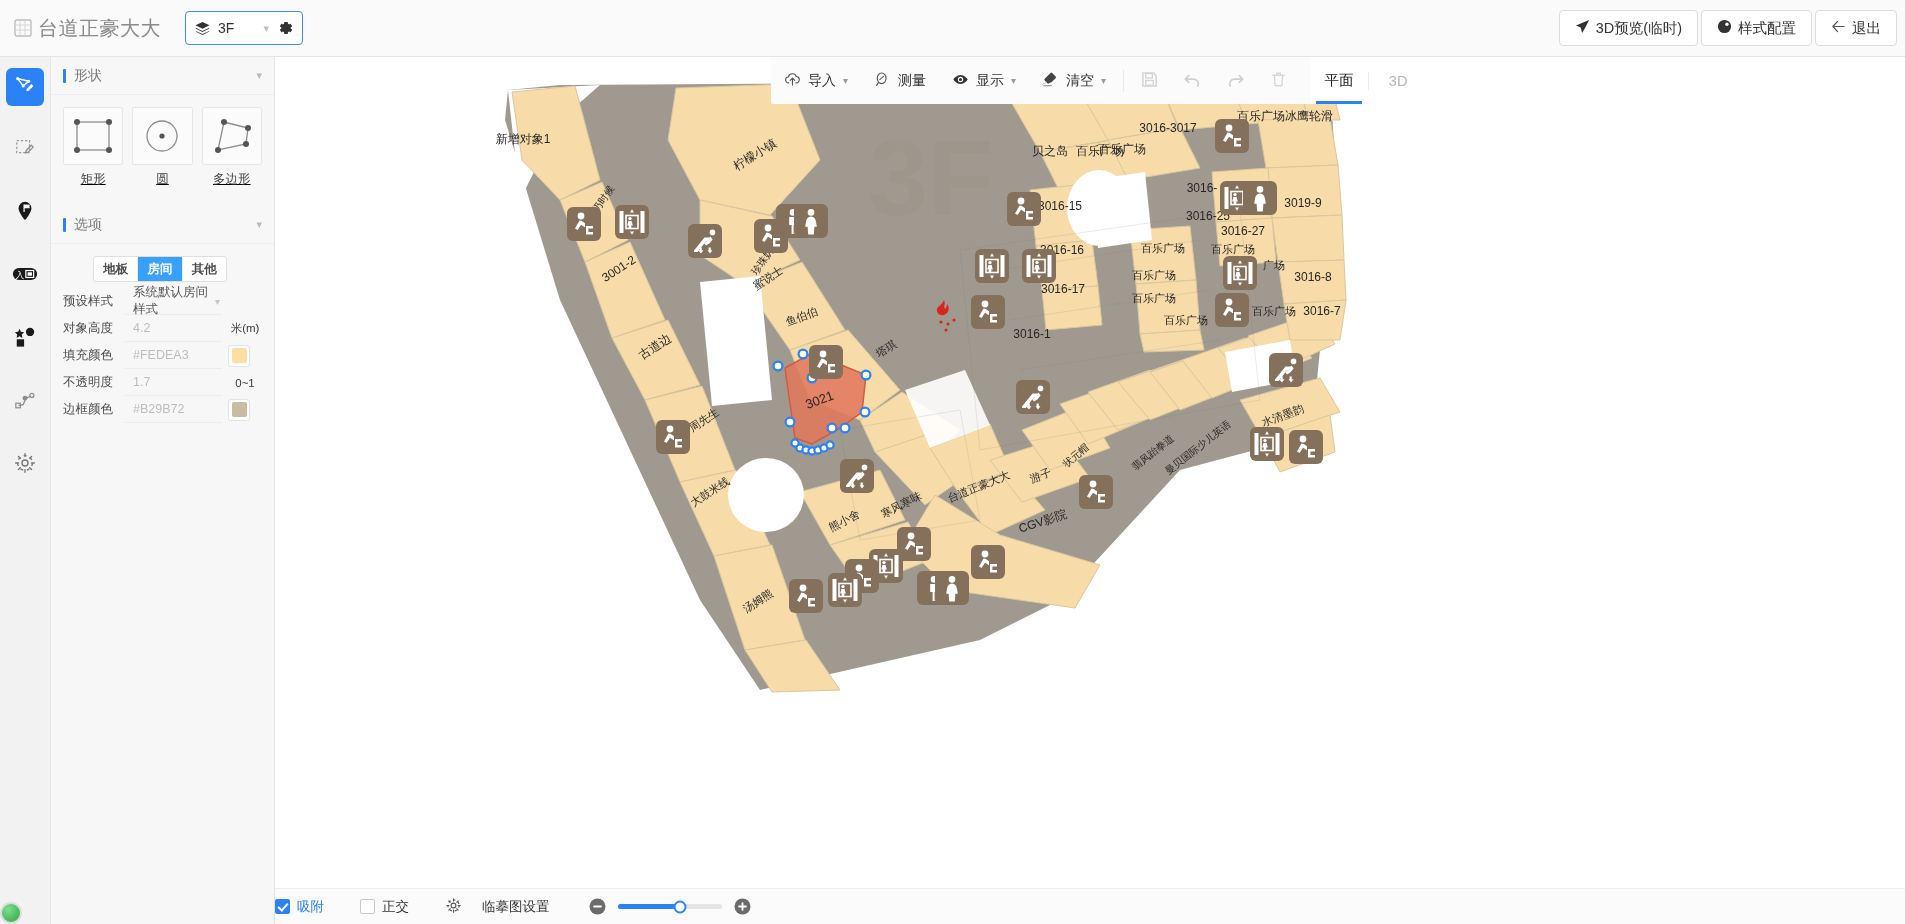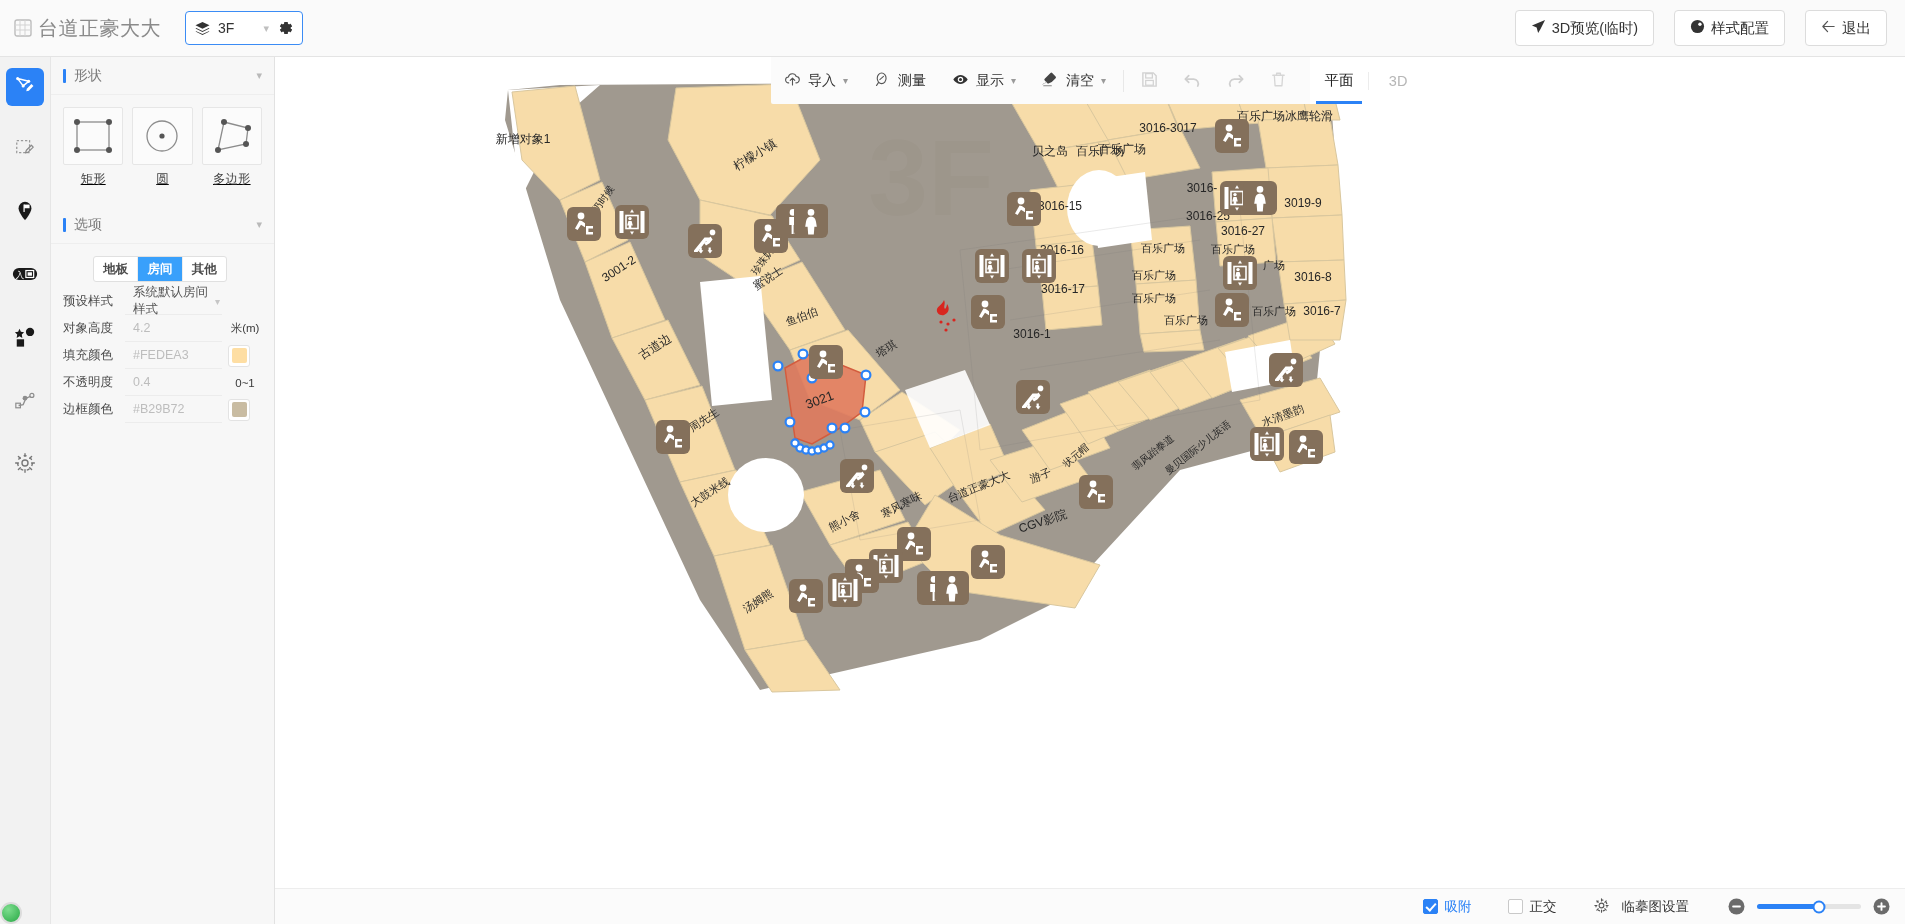--- a/index.html
+++ b/index.html
@@ -23,21 +23,21 @@
   .brand-icon { width: 18px; height: 18px; display:inline-block; opacity:.55 }
   .floor-select {
     margin-left: 24px; width: 118px; height: 34px;
     border: 1px solid #3b8cf5; border-radius: 4px; background: #fff;
     display: flex; align-items: center; padding: 0 8px; gap: 7px;
   }
   .fs-layers { width: 17px; height: 17px; flex: 0 0 auto; }
   .fs-val { font-size: 14px; color: #333; flex: 1 1 auto; }
   .fs-caret { color: #bfbfbf; font-size: 11px; }
   .fs-gear { width: 16px; height: 16px; margin-left: 2px; }
-  .hdr-right { margin-left: auto; display: flex; align-items: center; gap: 20px; margin-right: 18px; }
+  .hdr-right { margin-left: auto; display: flex; align-items: center; gap: 3px; margin-right: 8px; }
   .hbtn {
     height: 36px; border: 1px solid #dcdcdc; border-radius: 4px; background: #fff;
     display: flex; align-items: center; gap: 6px; padding: 0 15px;
     font-size: 14.5px; color: #333; cursor: pointer; white-space: nowrap;
   }
   .hbtn svg { flex: 0 0 auto; }
 
   
   .rail {
     position: absolute; top: 57px; left: 0; width: 51px; height: 867px;
@@ -137,32 +137,32 @@
   .tab-div { width:1px; height: 18px; background:#ececec; }
 
   
   .plan { position: absolute; inset: 0; }
   .plan svg { position: absolute; top:0; left:0; }
 
   
   .statusbar {
     position: absolute; bottom: 0; left: 275px; width: 1630px; height: 36px;
     background: #fbfbfb; border-top: 1px solid #ededed;
-    display: flex; align-items: center; justify-content: flex-end; gap: 0px; padding-right: 14px;
+    display: flex; align-items: center; justify-content: flex-start; gap: 0px; padding-right: 14px;
   }
   .sb-check { display: flex; align-items: center; gap: 7px; margin-right: 36px; cursor: pointer; }
   .cbox { width: 15px; height: 15px; border: 1px solid #c9c9c9; border-radius: 2px; background: #fff; }
   .cbox.on { background: #2b82f6; border-color: #2b82f6; position: relative; }
   .cbox.on::after {
     content:''; position:absolute; left: 4px; top: 1px; width: 4px; height: 8px;
     border: solid #fff; border-width: 0 2px 2px 0; transform: rotate(42deg);
   }
   .sb-lab { font-size: 13.5px; color: #333; }
   .sb-lab.blue { color: #2b82f6; }
-  .sb-ref { display:flex; align-items:center; gap: 12px; margin-right: 38px; cursor: pointer; font-size: 13.5px; color:#333; }
+  .sb-ref { display:flex; align-items:center; gap: 20px; margin-right: 38px; cursor: pointer; font-size: 13.5px; color:#333; }
   .zoomgrp { display: flex; align-items: center; gap: 11px; }
   .zbtn { width: 19px; height: 19px; cursor: pointer; }
   .slider { width: 104px; height: 5px; border-radius: 3px; background: #e4e4e4; position: relative; cursor: pointer; }
   .slider-fill { position: absolute; left:0; top:0; bottom:0; width: 60%; background: #2b82f6; border-radius: 3px; }
   .slider-knob {
     position: absolute; top: 50%; left: 60%; transform: translate(-50%,-50%);
     width: 13px; height: 13px; border-radius: 50%; background: #fff; border: 2px solid #2b82f6;
   }
   .corner-dot {
     position: absolute; left: 0px; bottom: 0px; width: 22px; height: 22px; border-radius: 50%;
@@ -379,21 +379,21 @@
         <div class="funit">
           <span class="swatch">
               <i style="background:#FEDEA3"></i>
             </span>
         </div>
       </div>
 
       <div class="frow">
         <div class="flabel">不透明度</div>
         <div class="fctl">
-          <span class="fval">0.4</span>
+          <span class="fval">1.7</span>
         </div>
         <div class="funit">0~1</div>
       </div>
 
       <div class="frow">
         <div class="flabel">边框颜色</div>
         <div class="fctl">
           <span class="fval">#B29B72</span>
         </div>
         <div class="funit">

